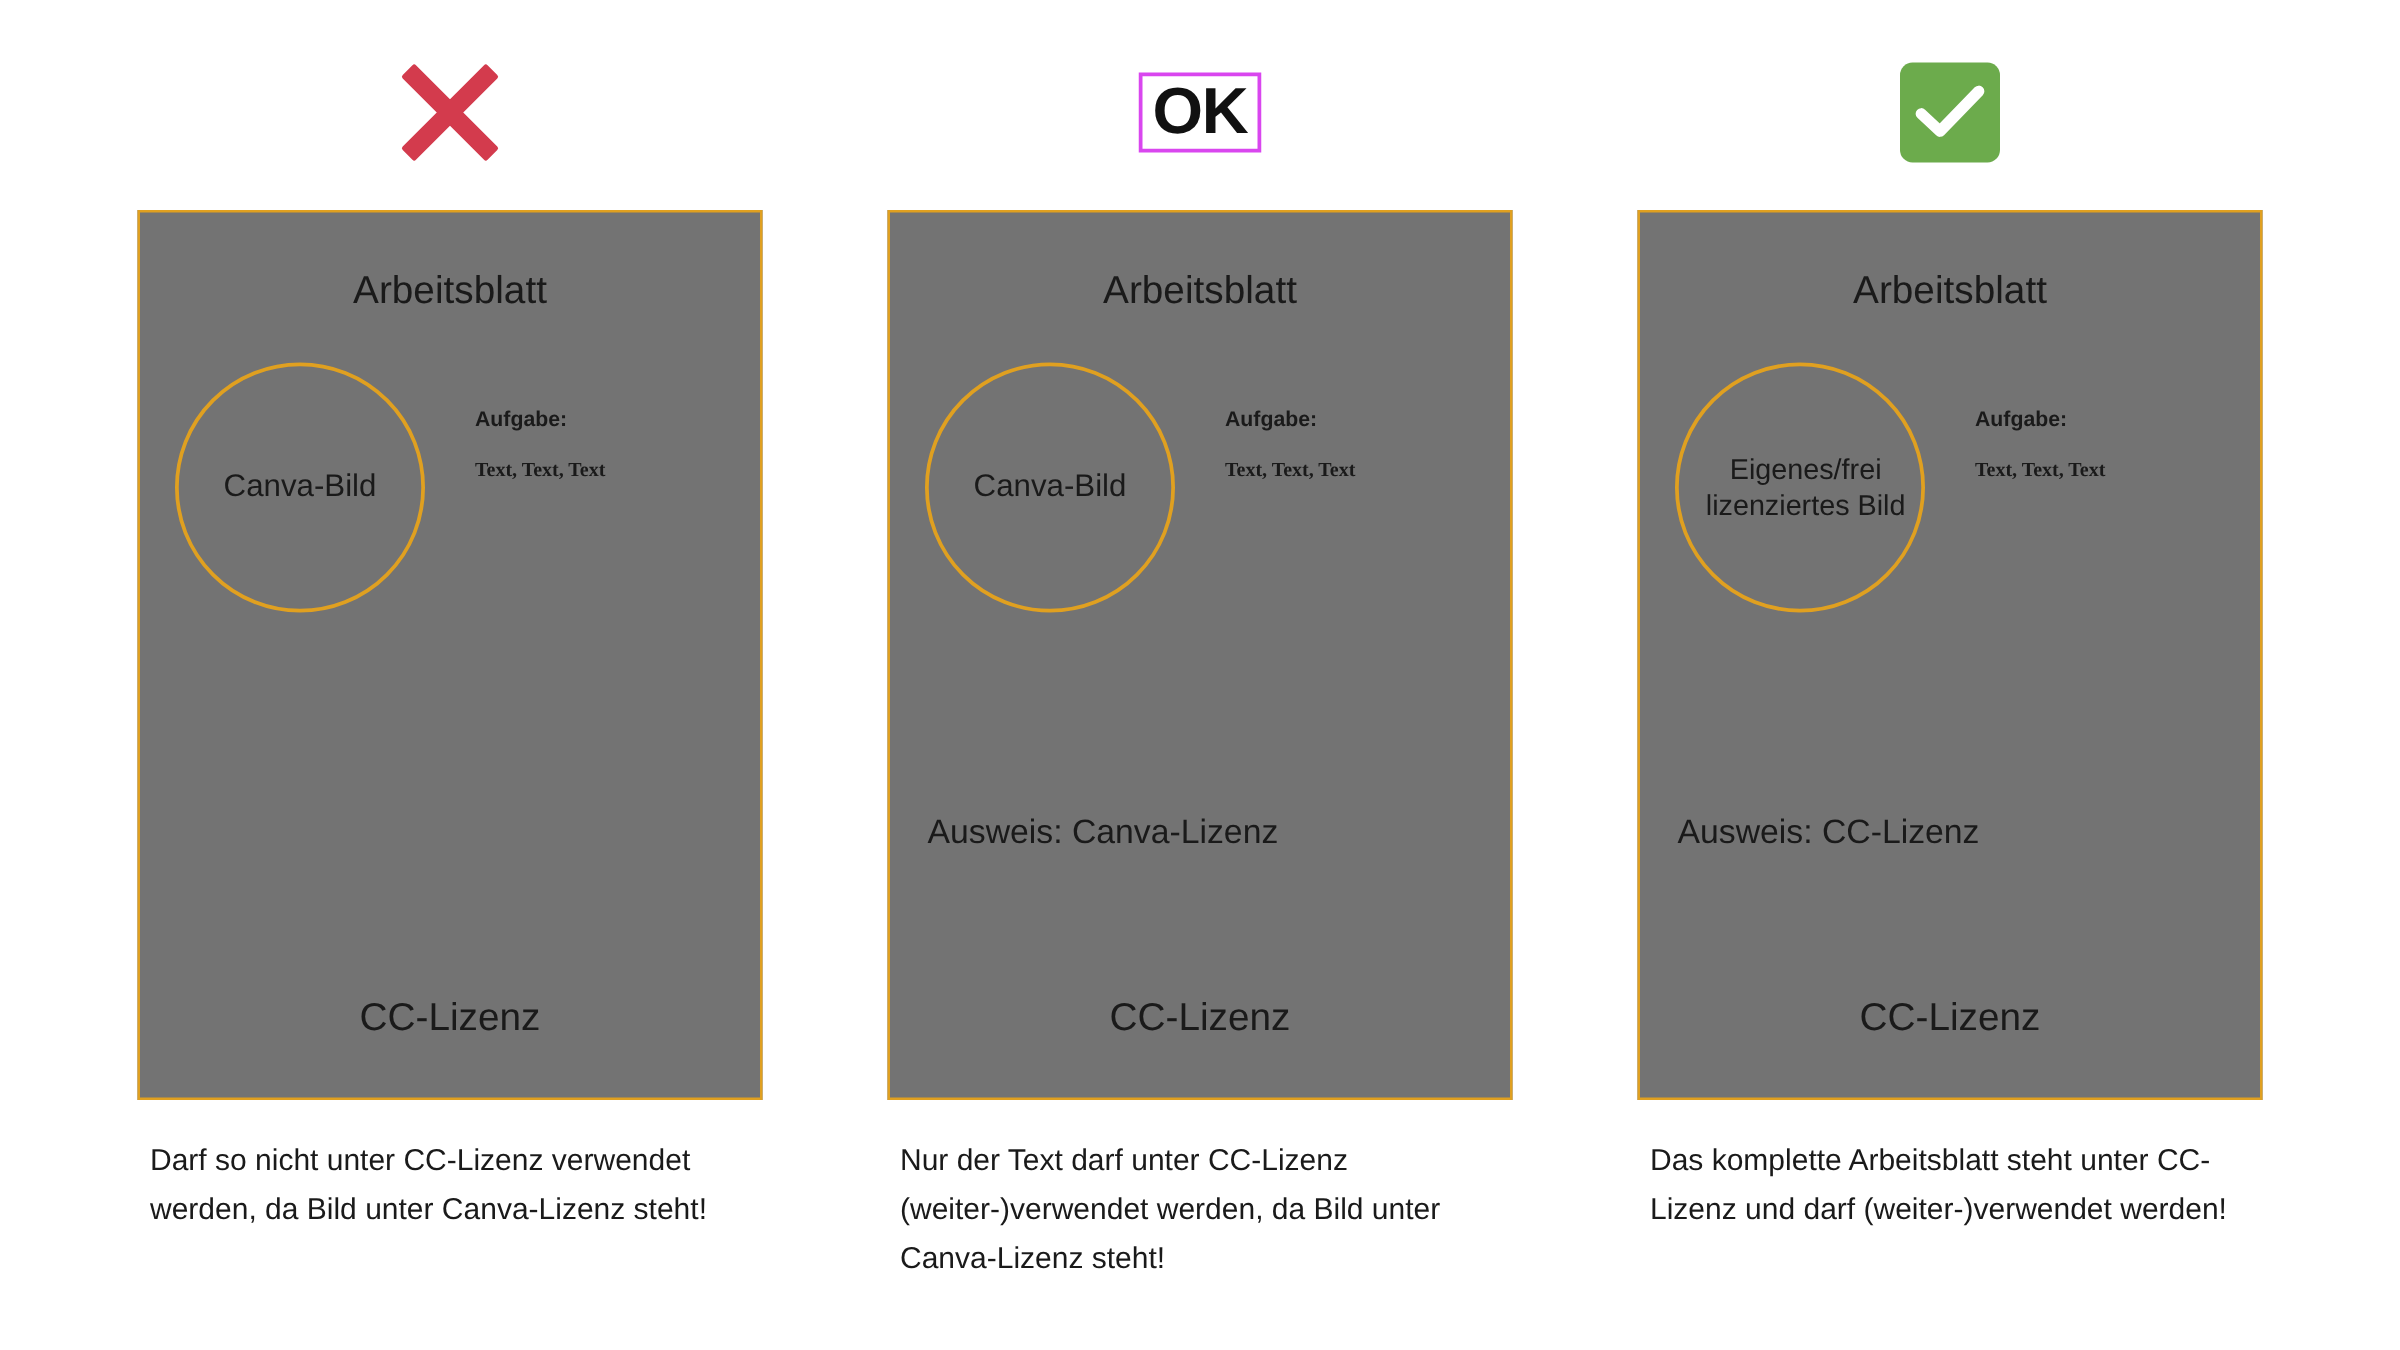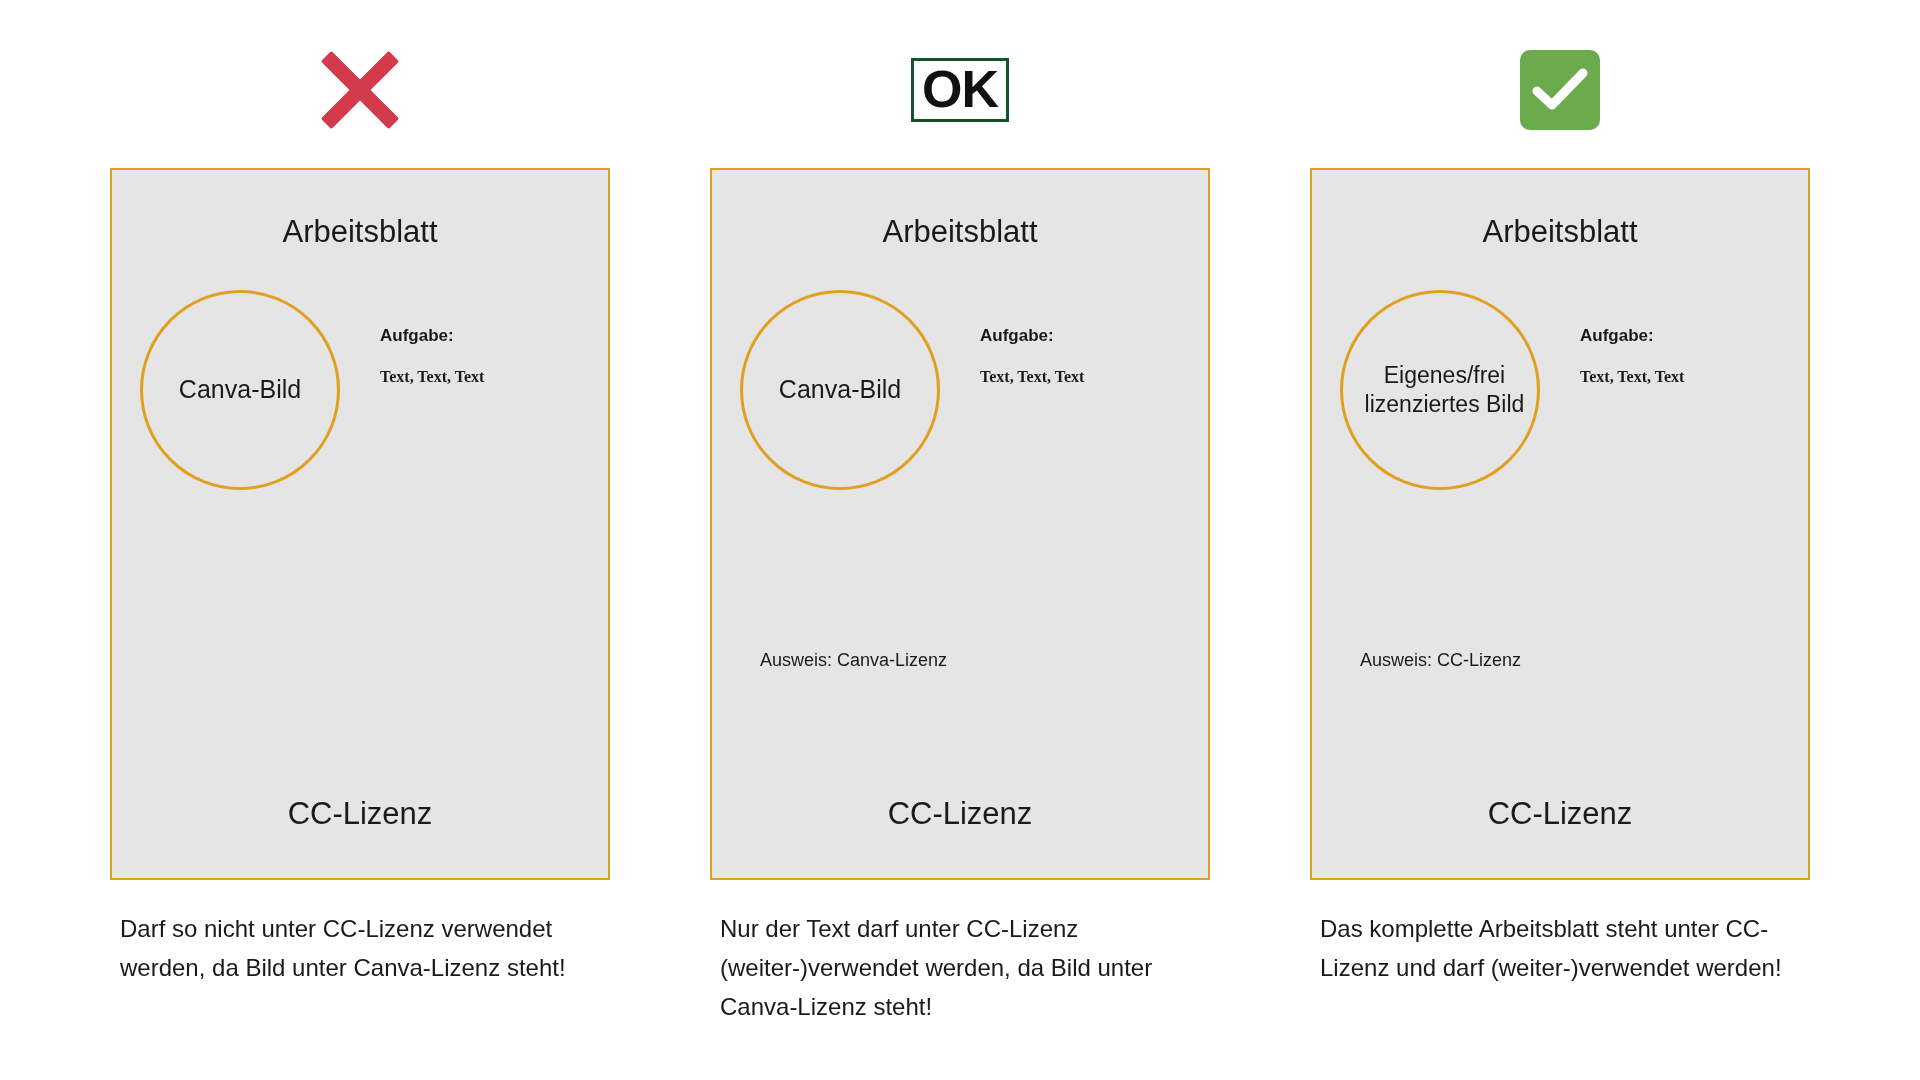--- a/index.html
+++ b/index.html
@@ -54,21 +54,21 @@
     top: 50%;
     width: 96px;
     height: 15px;
     background: #d33b4d;
     border-radius: 2px;
   }
   .mark-cross::before { transform: translate(-50%, -50%) rotate(45deg); }
   .mark-cross::after  { transform: translate(-50%, -50%) rotate(-45deg); }
 
   .mark-ok {
-    border: 3px solid #14532d;
+    border: 3px solid #d946ef;
     padding: 2px 8px 4px 8px;
     font-size: 52px;
     font-weight: bold;
     line-height: 1;
     letter-spacing: -1px;
     font-family: "Liberation Sans", sans-serif;
     color: #111111;
   }
 
   .mark-check {
@@ -80,21 +80,21 @@
     align-items: center;
     justify-content: center;
   }
   .mark-check svg { display: block; }
 
   
   .sheet {
     width: 500px;
     height: 712px;
     border: 2px solid #e0a020;
-    background: #e5e5e5;
+    background: #737373;
     position: relative;
     box-sizing: border-box;
   }
   .sheet-title {
     text-align: center;
     font-size: 31px;
     margin-top: 44px;
     color: #1a1a1a;
   }
   .sheet-body {
@@ -139,23 +139,23 @@
   .task-text {
     font-size: 16px;
     font-weight: bold;
     margin-top: 22px;
     color: #1a1a1a;
     font-family: Liberation Serif, serif;
   }
 
   .ausweis {
     position: absolute;
-    left: 48px;
+    left: 30px;
     top: 368px;
-    font-size: 18px;
+    font-size: 27px;
     color: #1a1a1a;
   }
 
   .sheet-footer {
     position: absolute;
     left: 0;
     right: 0;
     bottom: 46px;
     text-align: center;
     font-size: 31px;

